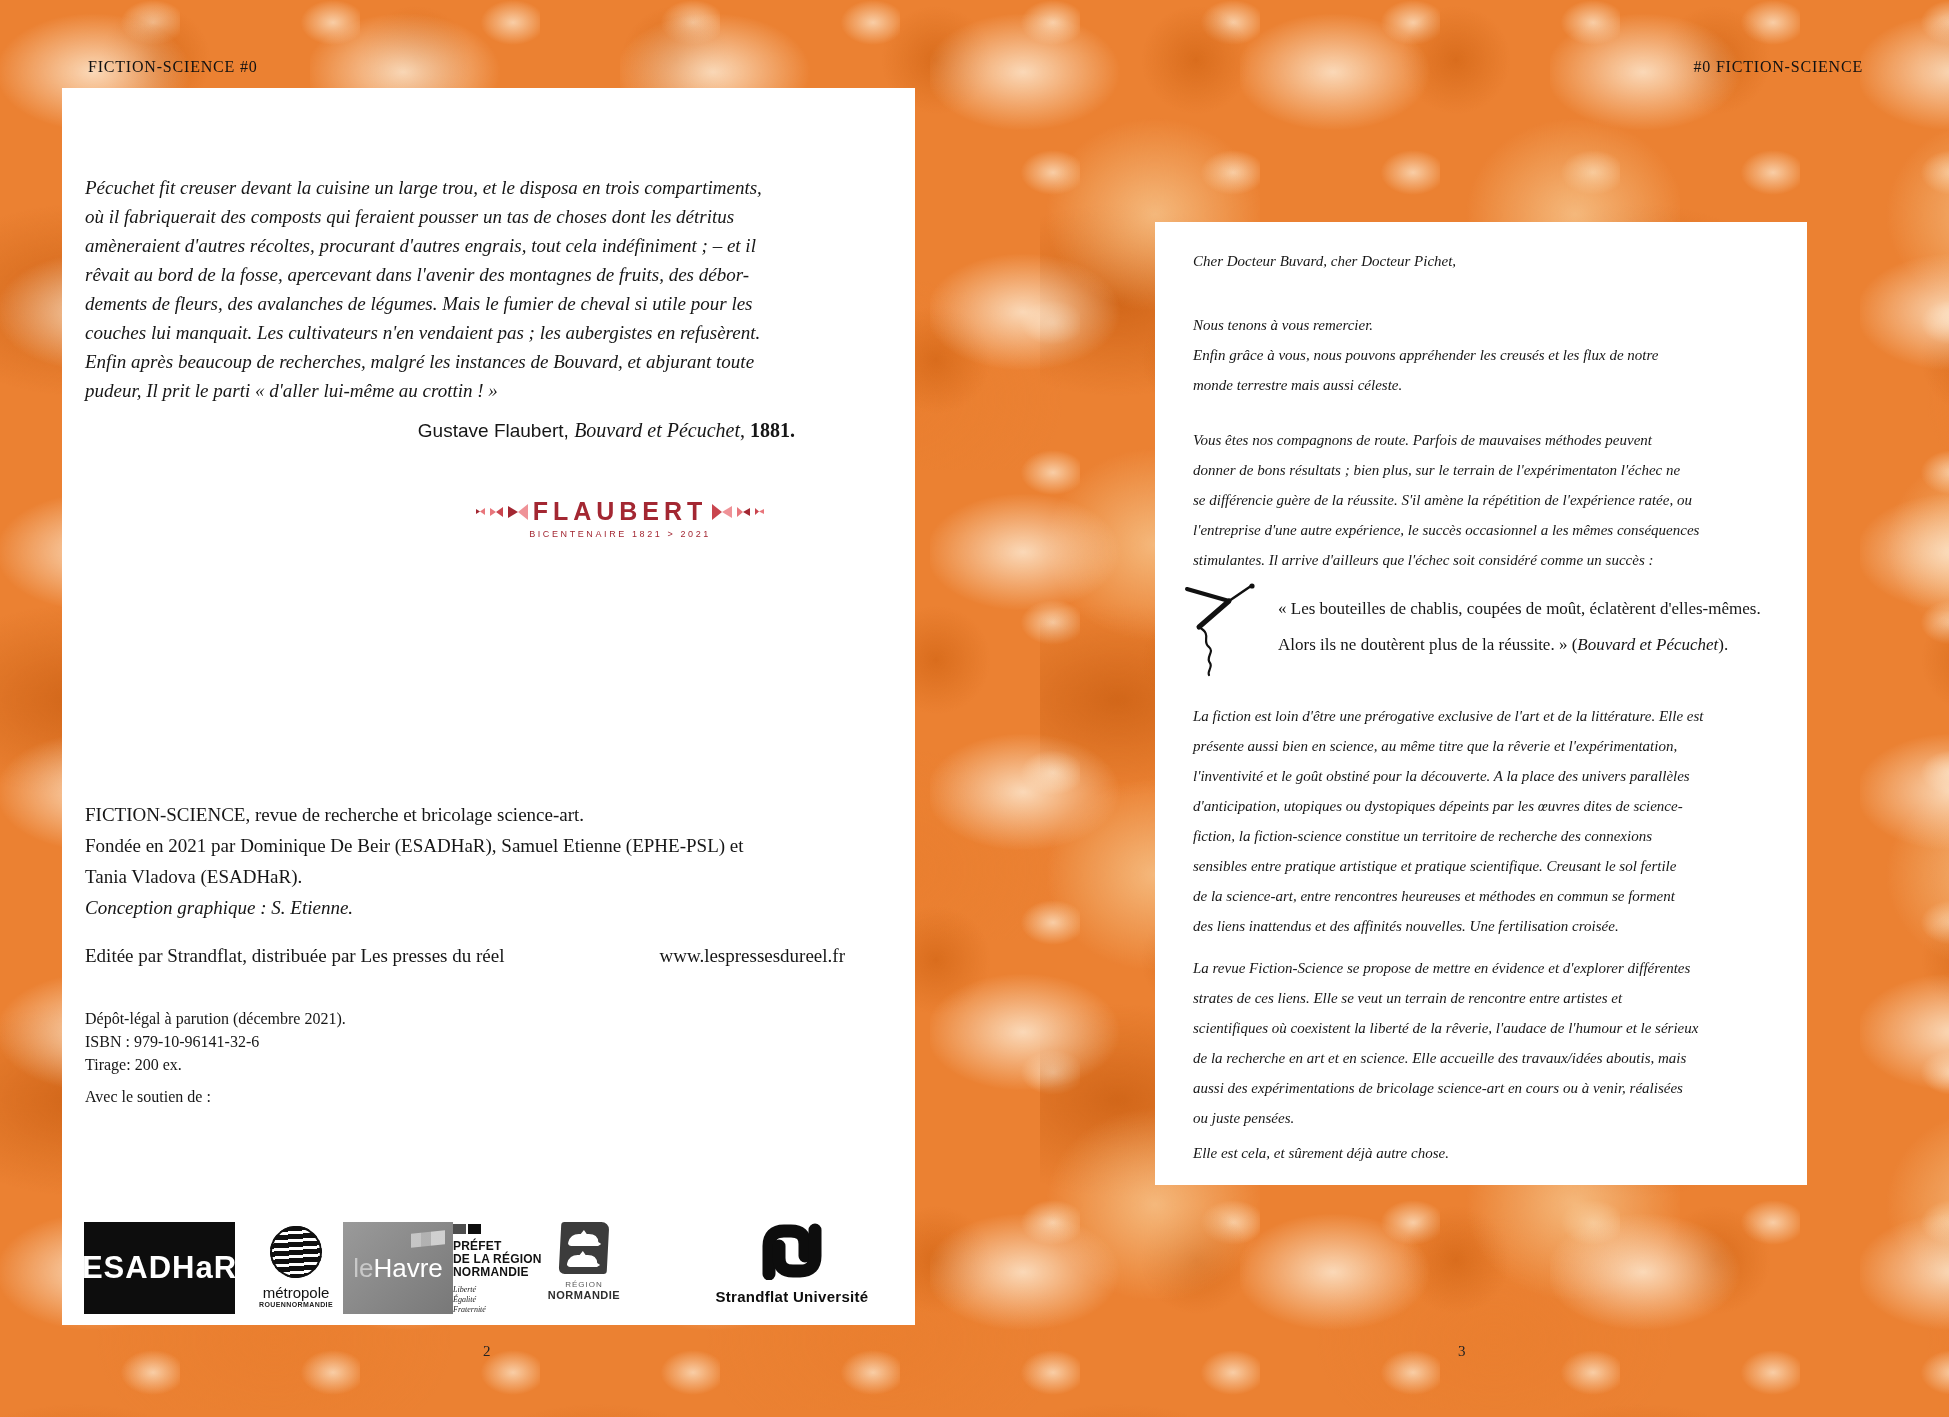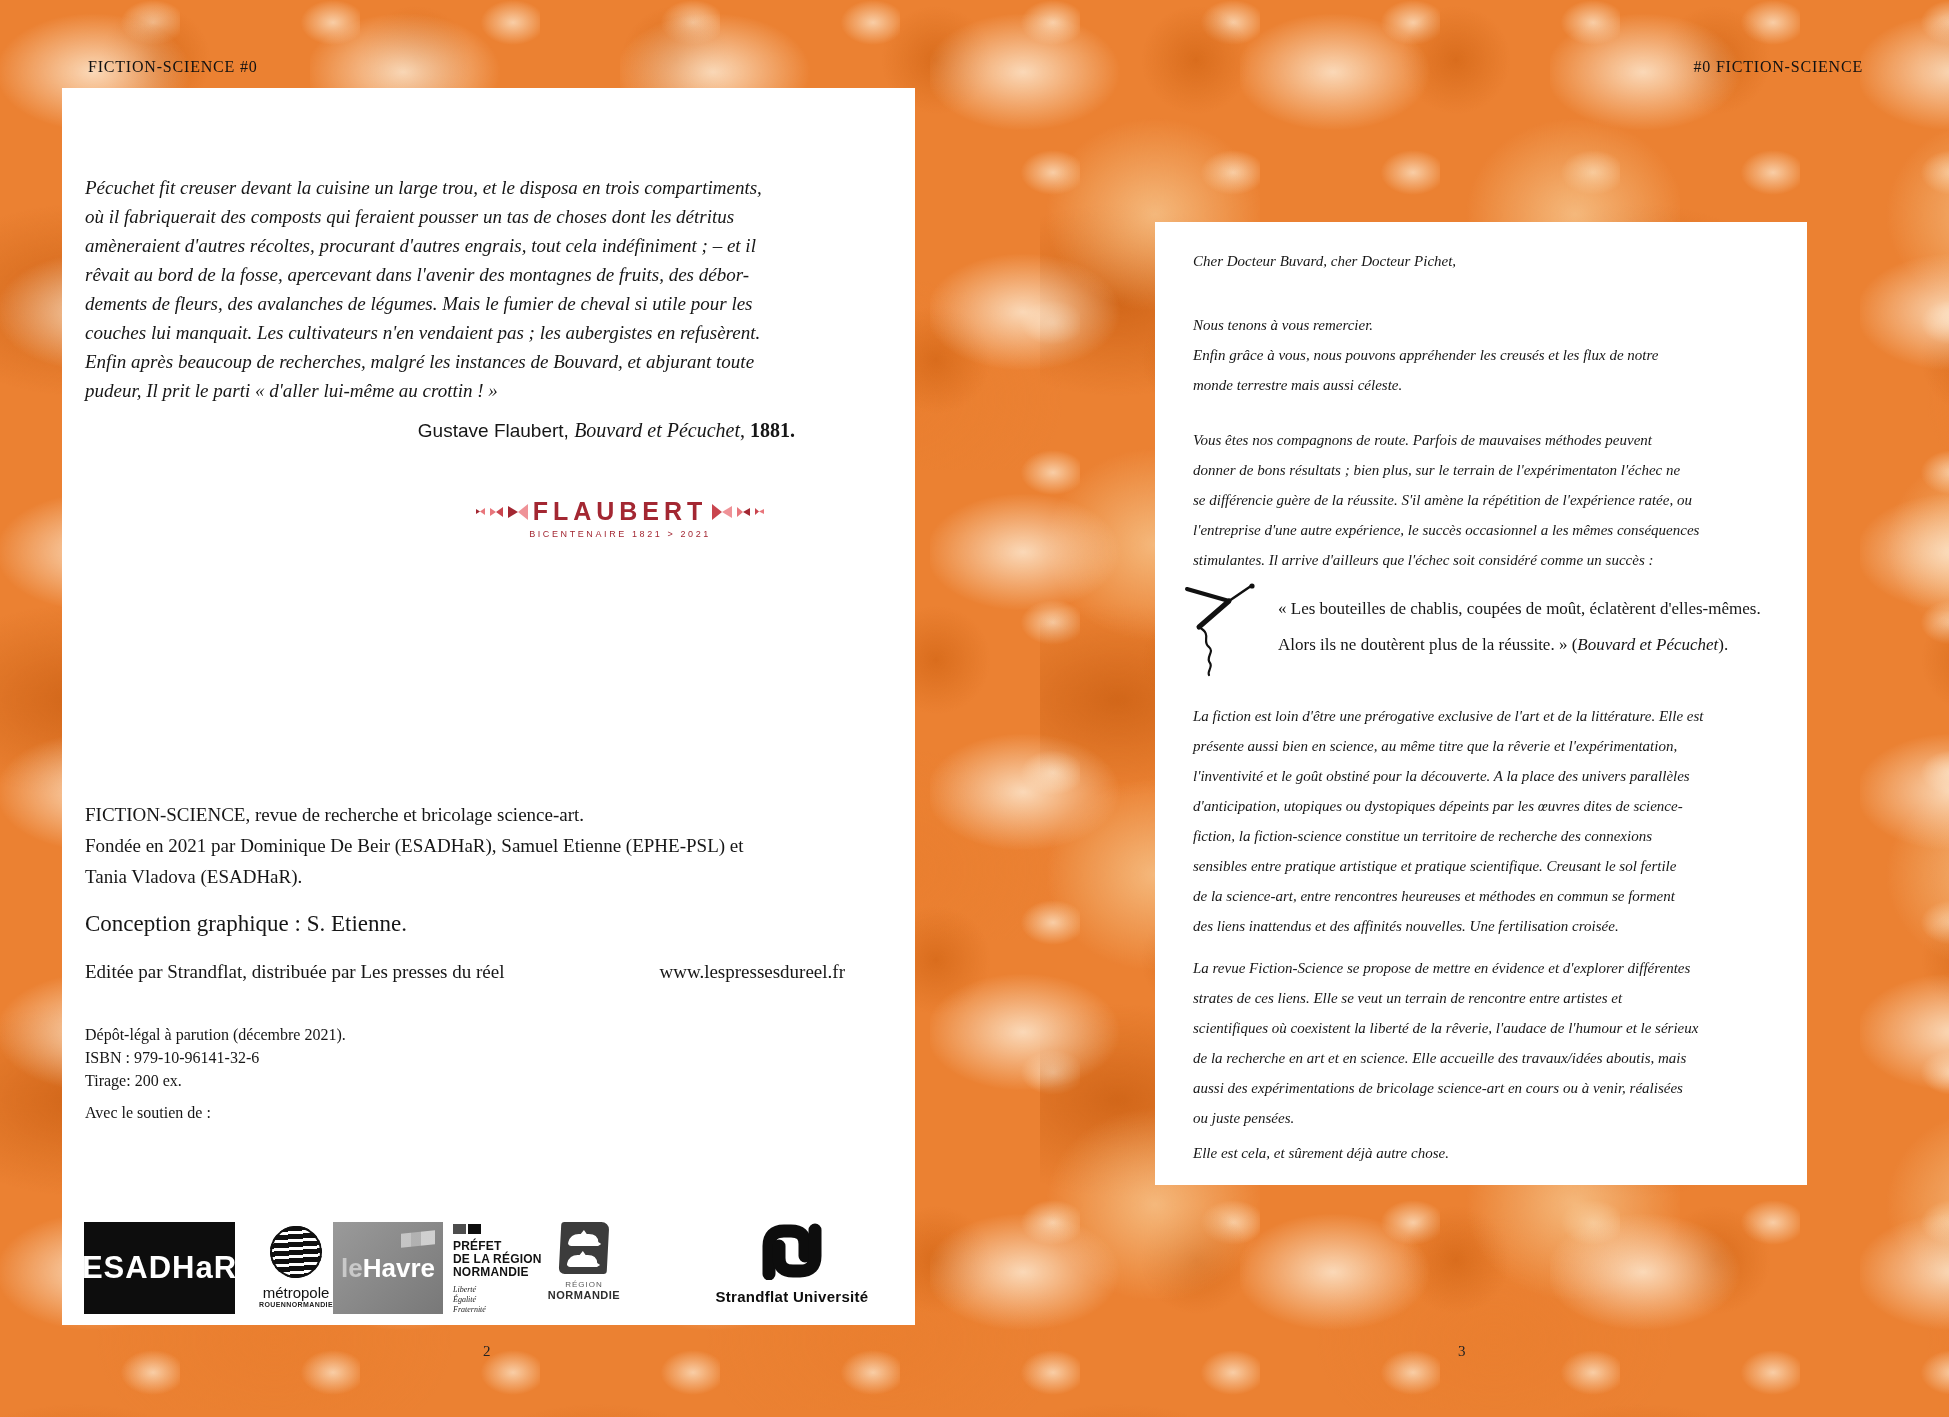--- a/index.html
+++ b/index.html
@@ -29,35 +29,35 @@
   .attribution{margin:14px 120px 0 0;text-align:right;font-size:20px;}
   .attribution .author{font-family:"Liberation Sans", sans-serif;font-size:19px;}
   .attribution .work{font-style:italic;}
   .attribution .year{font-weight:bold;}
   .flaubert-logo{position:absolute;left:408px;top:409px;width:300px;text-align:center;}
   .fl-row{display:flex;align-items:center;justify-content:center;gap:5px;}
   .fl-title{font-family:"Liberation Sans", sans-serif;font-weight:bold;font-size:25px;letter-spacing:5px;color:#a32732;}
   .fl-sub{font-family:"Liberation Sans", sans-serif;font-size:9px;letter-spacing:2.6px;color:#a32732;margin-top:3px;}
   .bowtie{display:inline-block;line-height:0;}
   .colophon{margin:357px 0 0 23px;font-size:19px;line-height:31px;}
-  .conception{margin:16px 0 0 23px;font-size:23px;line-height:31px;}
+  .conception{margin:0 0 0 23px;font-size:19px;line-height:31px;font-style:italic;}
   .editee-line{margin:17px 30px 0 23px;font-size:19px;line-height:31px;display:flex;justify-content:space-between;width:760px;}
   .depot{margin:36px 0 0 23px;font-size:16px;line-height:23px;}
   .soutien{margin:12px 0 0 23px;font-size:16px;}
   .logos-row{position:absolute;left:22px;top:1134px;width:810px;height:92px;}
   .logo{position:absolute;}
   .logo-esadhar{left:0;top:0;width:151px;height:92px;background:#0d0d0d;color:#fff;display:flex;align-items:center;justify-content:center;
     font-family:"Liberation Sans", sans-serif;font-weight:bold;font-size:31px;letter-spacing:1px;}
   .logo-metropole{left:166px;top:0;width:92px;height:92px;text-align:center;font-family:"Liberation Sans", sans-serif;}
   .met-globe{width:52px;height:52px;border-radius:50%;margin:4px auto 0;transform:rotate(-4deg);
     background:repeating-linear-gradient(180deg,#101010 0 5px,#ffffff 5px 8px);box-shadow:inset 0 0 0 2px #101010;}
   .met-name{font-size:15px;color:#111;margin-top:6px;}
   .met-sub{font-size:7px;font-weight:bold;letter-spacing:.4px;color:#222;}
-  .logo-lehavre{left:249px;top:0;width:110px;height:92px;background:linear-gradient(135deg,#9a9a9a,#787878);
-    display:flex;align-items:center;justify-content:center;font-family:"Liberation Sans", sans-serif;font-weight:bold;font-size:26px;}
+  .logo-lehavre{left:259px;top:0;width:110px;height:92px;background:linear-gradient(135deg,#9a9a9a,#787878);
+    display:flex;align-items:center;justify-content:center;font-family:"Liberation Sans", sans-serif;font-weight:normal;font-size:26px;}
   .lh-le{color:#c9c9c9;}
   .lh-havre{color:#ffffff;}
   .lh-flag{position:absolute;right:8px;top:10px;width:34px;height:14px;opacity:.75;
     background:linear-gradient(90deg,#d9d9d9 0 30%, #bfbfbf 30% 60%, #e8e8e8 60%);transform:skewY(-6deg);}
   .logo-prefet{left:369px;top:0;width:100px;font-family:"Liberation Sans", sans-serif;}
   .pf-flag{display:flex;gap:2px;margin:2px 0 6px 0;}
   .pf-flag span{display:inline-block;width:13px;height:10px;}
   .pf-flag .a{background:#4d4d4d;} .pf-flag .b{background:#0d0d0d;}
   .pf-lines{font-weight:bold;font-size:12px;line-height:13px;letter-spacing:.2px;color:#111;}
   .pf-devise{font-family:"Liberation Serif", serif;font-style:italic;font-size:8px;line-height:10px;margin-top:6px;color:#222;}

